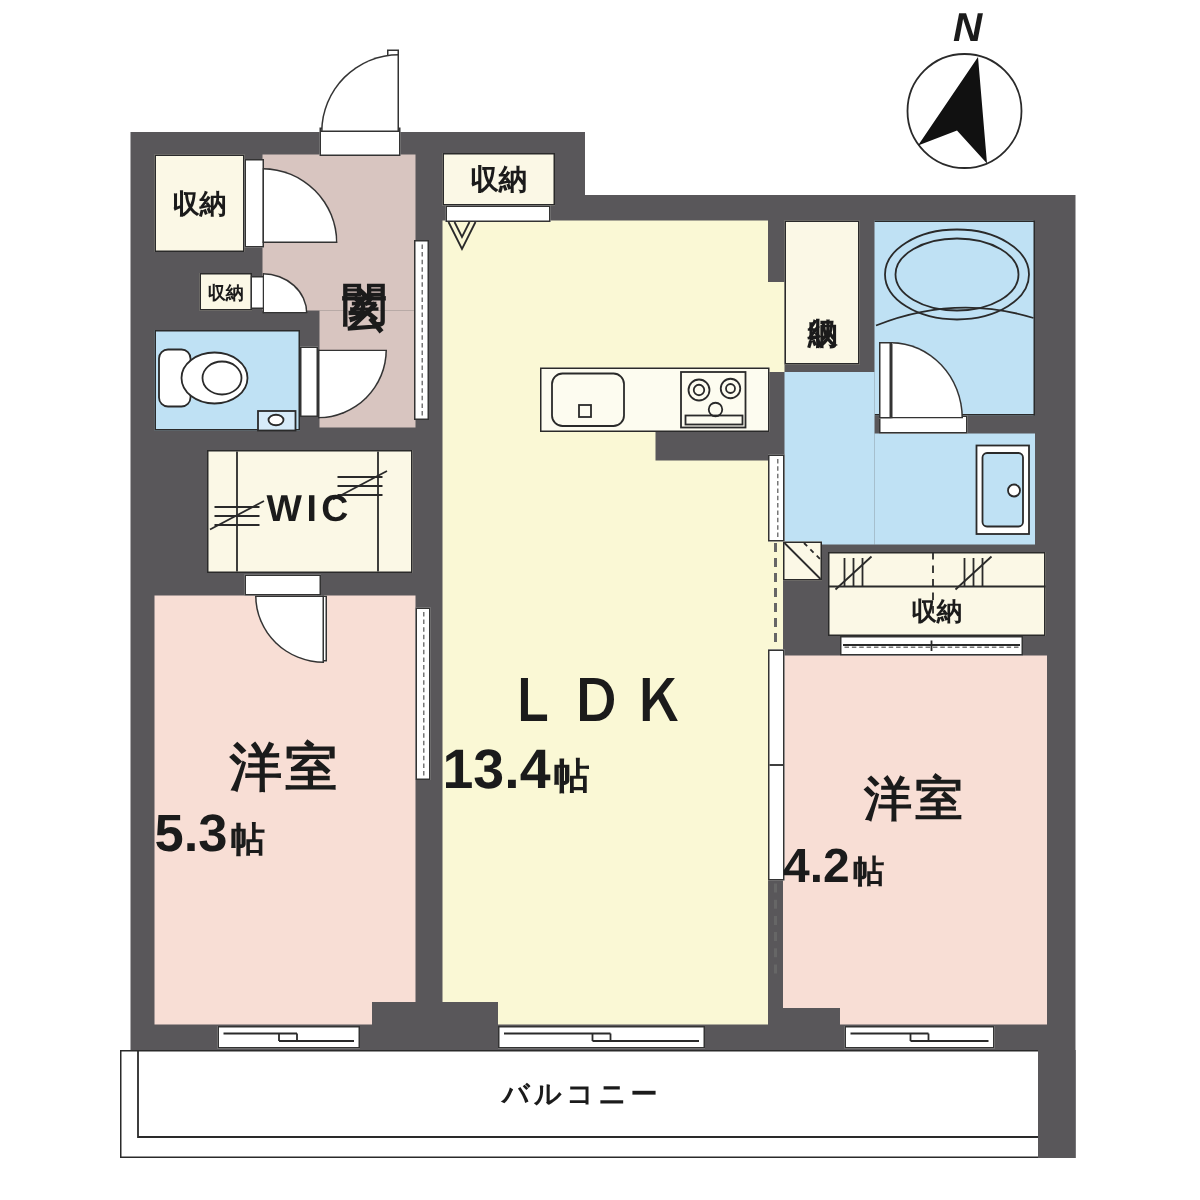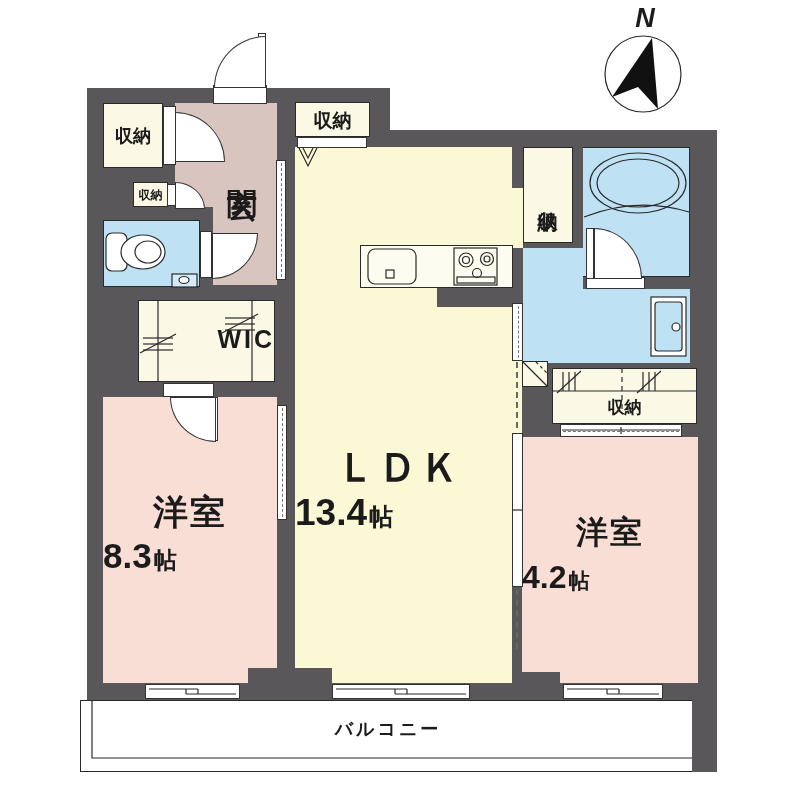--- a/index.html
+++ b/index.html
@@ -188,37 +188,37 @@
     </div>
   <div class="lbl vert z5" style="left:534px;top:157px;width:28px;height:78px;font-size:20px;">
       <span>収納</span>
     </div>
   <div class="lbl z5" style="left:552px;top:396px;width:145px;height:22px;font-size:17px;">
       <span>収納</span>
     </div>
   <div class="lbl vert z5" style="left:224px;top:124px;width:36px;height:82px;font-size:30px;">
       <span>玄関</span>
     </div>
-  <div class="lbl z5" style="left:138px;top:324px;width:137px;height:30px;font-size:25px;letter-spacing:3px;justify-content:flex-end;">
+  <div class="lbl z5" style="left:138px;top:324px;width:137px;height:30px;font-size:25px;letter-spacing:3px;">
       <span>WIC</span>
     </div>
 
   <div class="lbl z5" style="left:295px;top:443px;width:208px;height:48px;font-size:40px;letter-spacing:2px;">
       <span>ＬＤＫ</span>
     </div>
   <div class="lbl sizewrap z5" style="left:295px;top:494px;width:217px;height:42px;">
     <span style="font-size:37px;">13.4</span>
       <span style="font-size:24px;">帖</span>
   </div>
 
   <div class="lbl z5" style="left:103px;top:489px;width:174px;height:44px;font-size:35px;letter-spacing:2px;">
       <span>洋室</span>
     </div>
   <div class="lbl sizewrap z5" style="left:103px;top:538px;width:174px;height:40px;">
-    <span style="font-size:35px;">8.3</span>
+    <span style="font-size:35px;">5.3</span>
       <span style="font-size:23px;">帖</span>
   </div>
 
   <div class="lbl z5" style="left:522px;top:511px;width:176px;height:42px;font-size:32px;letter-spacing:2px;">
       <span>洋室</span>
     </div>
   <div class="lbl sizewrap z5" style="left:522px;top:561px;width:176px;height:38px;">
     <span style="font-size:32px;">4.2</span>
       <span style="font-size:21px;">帖</span>
   </div>

